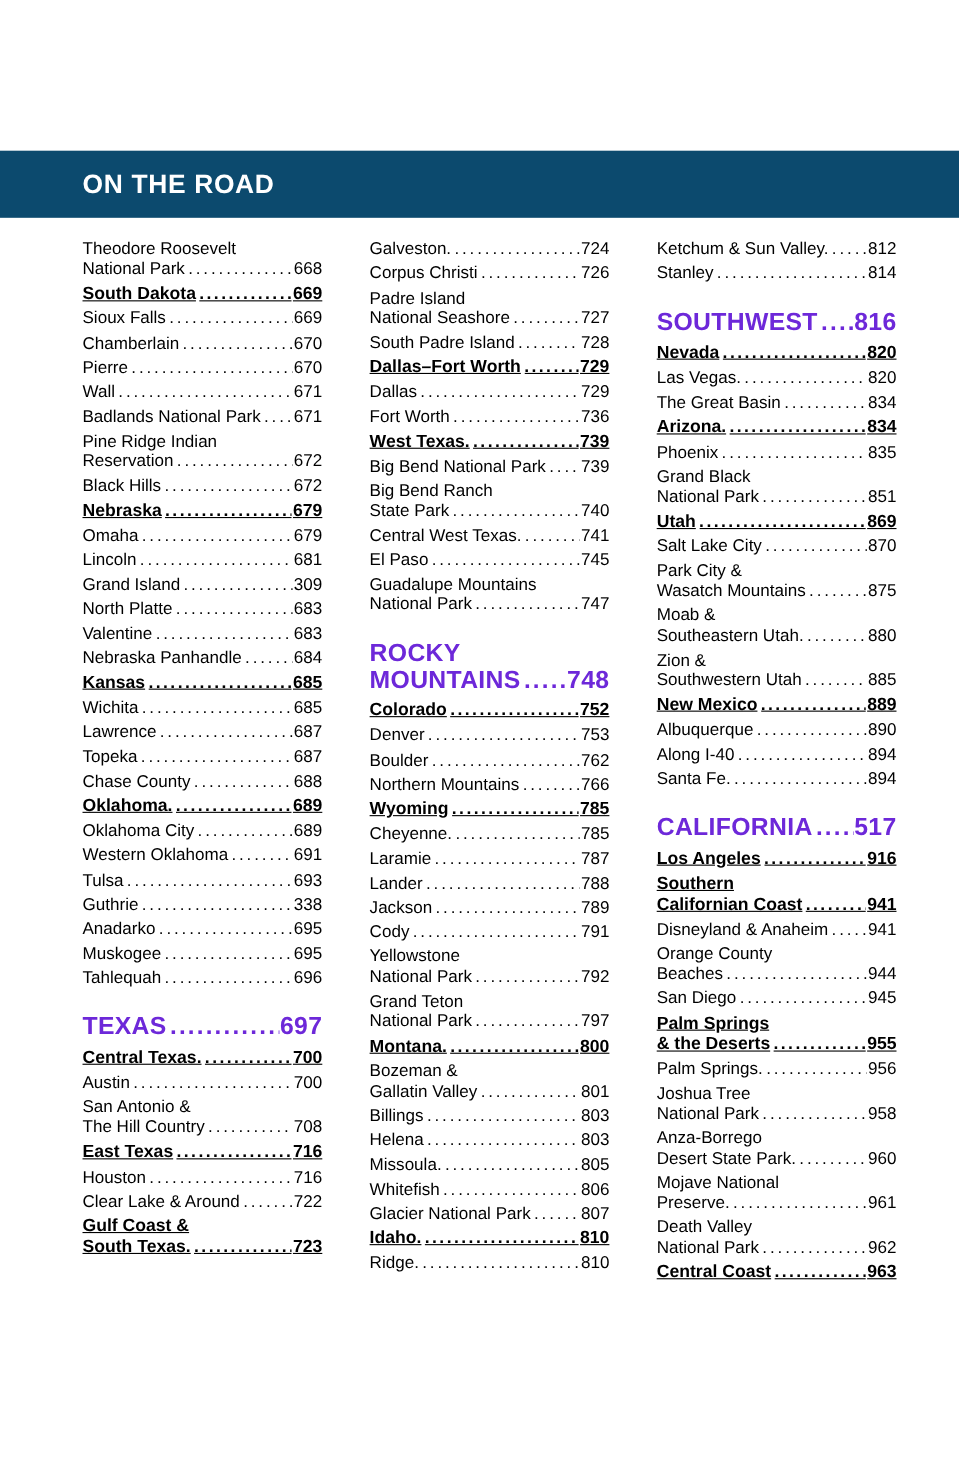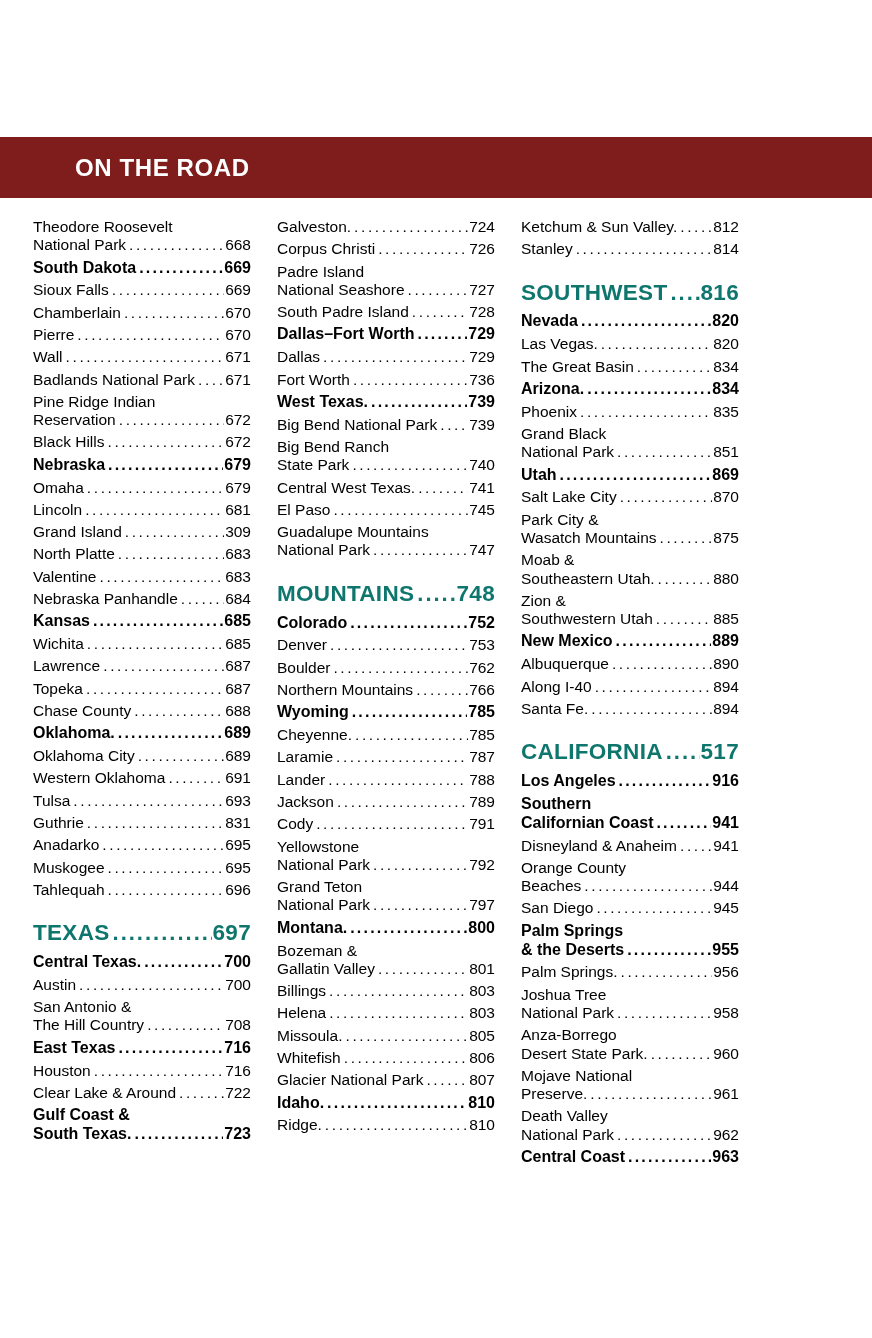--- a/index.html
+++ b/index.html
@@ -25,48 +25,48 @@
   }
 
   
   .top-space {
     height: 137px;
   }
 
   
   .banner {
     height: 61px;
-    background: #7f1d1d;
+    background: #0c4a6e;
     display: flex;
     align-items: center;
   }
   .banner-title {
     color: #ffffff;
     font-size: 24px;
     font-weight: bold;
     letter-spacing: 0.6px;
     margin-left: 75px;
     font-family: "Liberation Sans", sans-serif;
   }
 
   
   .columns {
     display: flex;
-    padding-left: 33px;
+    padding-left: 75px;
     padding-right: 67px;
     padding-top: 20px;
     box-sizing: border-box;
     width: 860px;
   }
   .col {
     width: 218px;
     flex: 0 0 218px;
   }
   .col + .col {
-    margin-left: 26px;
+    margin-left: 43px;
   }
 
   
   .entry {
     display: block;
     width: 100%;
     line-height: 1.18;
     margin-bottom: 4px;
     font-size: 15.5px;
     color: #000000;
@@ -98,29 +98,30 @@
     flex: 0 0 auto;
     white-space: nowrap;
     text-align: right;
     font-variant-numeric: tabular-nums;
   }
 
   
   .entry.state {
     font-weight: bold;
     font-size: 16px;
+    text-decoration: underline;
   }
   .entry.state .leader {
     font-size: 16px;
     letter-spacing: 2.2px;
   }
 
   
   .entry.region {
-    color: #0f766e;
+    color: #6d28d9;
     font-weight: bold;
     font-size: 22.5px;
     letter-spacing: 0.3px;
     margin-top: 22px;
     margin-bottom: 8px;
     line-height: 1.06;
   }
   .entry.region .leader {
     font-size: 22px;
     letter-spacing: 2px;
@@ -313,21 +314,21 @@
           <div class="line">
             <span class="label">Tulsa</span>
             <span class="leader">................................................................................</span>
             <span class="page-no">693</span>
           </div>
         </div>
         <div class="entry item">
           <div class="line">
             <span class="label">Guthrie</span>
             <span class="leader">................................................................................</span>
-            <span class="page-no">831</span>
+            <span class="page-no">338</span>
           </div>
         </div>
         <div class="entry item">
           <div class="line">
             <span class="label">Anadarko</span>
             <span class="leader">................................................................................</span>
             <span class="page-no">695</span>
           </div>
         </div>
         <div class="entry item">
@@ -492,20 +493,21 @@
         </div>
         <div class="entry item">
           <span class="pre">Guadalupe Mountains</span>
           <div class="line">
             <span class="label">National Park</span>
             <span class="leader">................................................................................</span>
             <span class="page-no">747</span>
           </div>
         </div>
         <div class="entry region">
+          <span class="pre">ROCKY</span>
           <div class="line">
             <span class="label">MOUNTAINS</span>
             <span class="leader">................................................................................</span>
             <span class="page-no">748</span>
           </div>
         </div>
         <div class="entry state">
           <div class="line">
             <span class="label">Colorado</span>
             <span class="leader">................................................................................</span>

